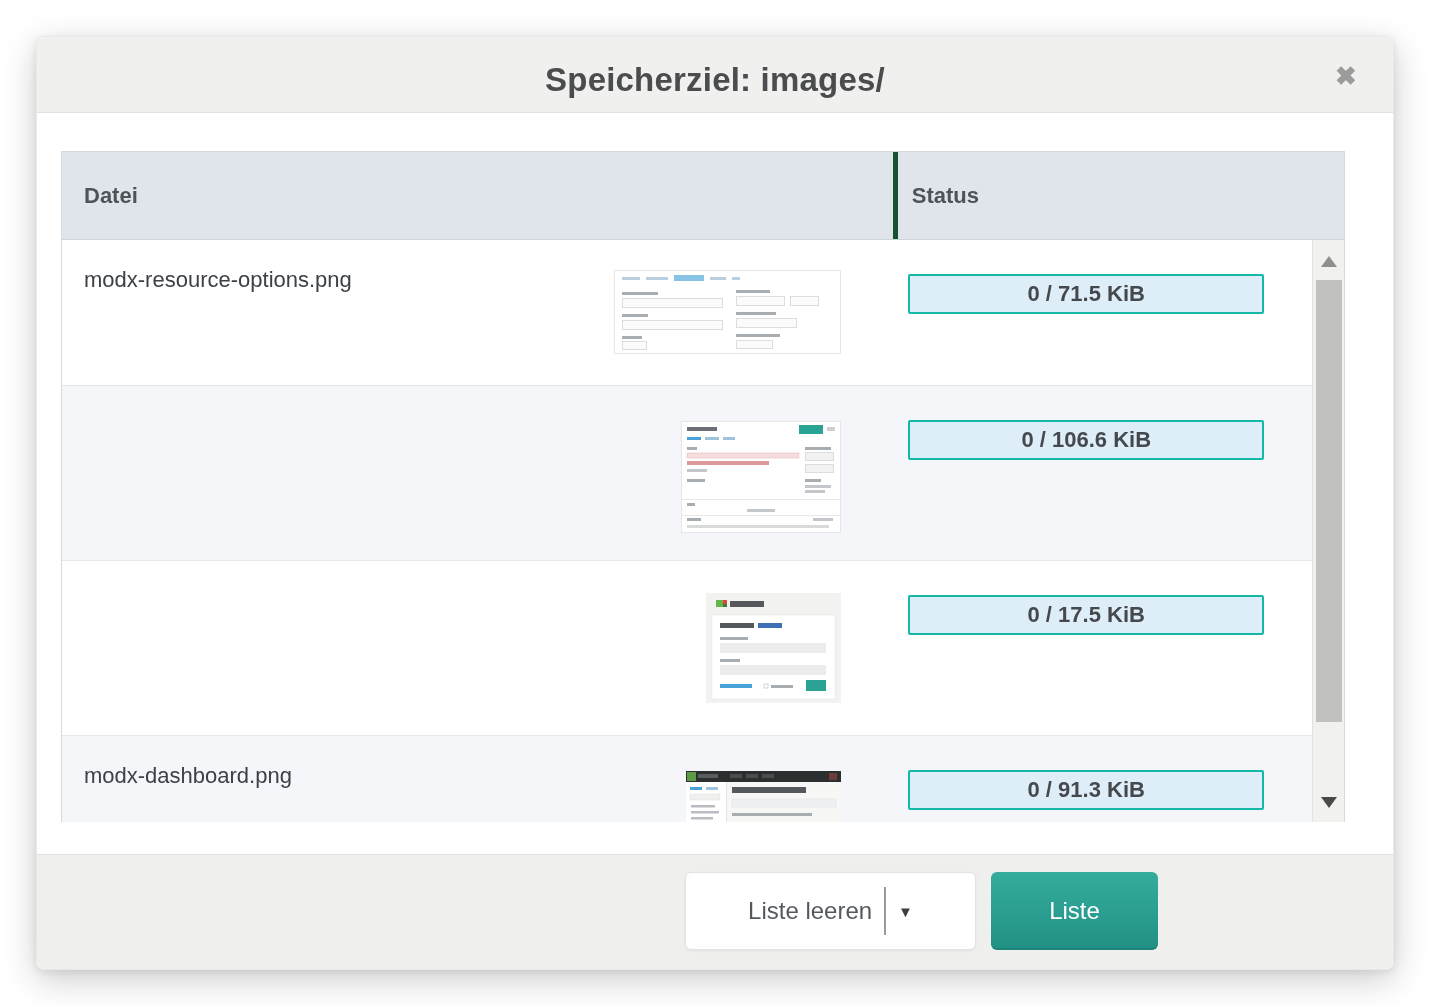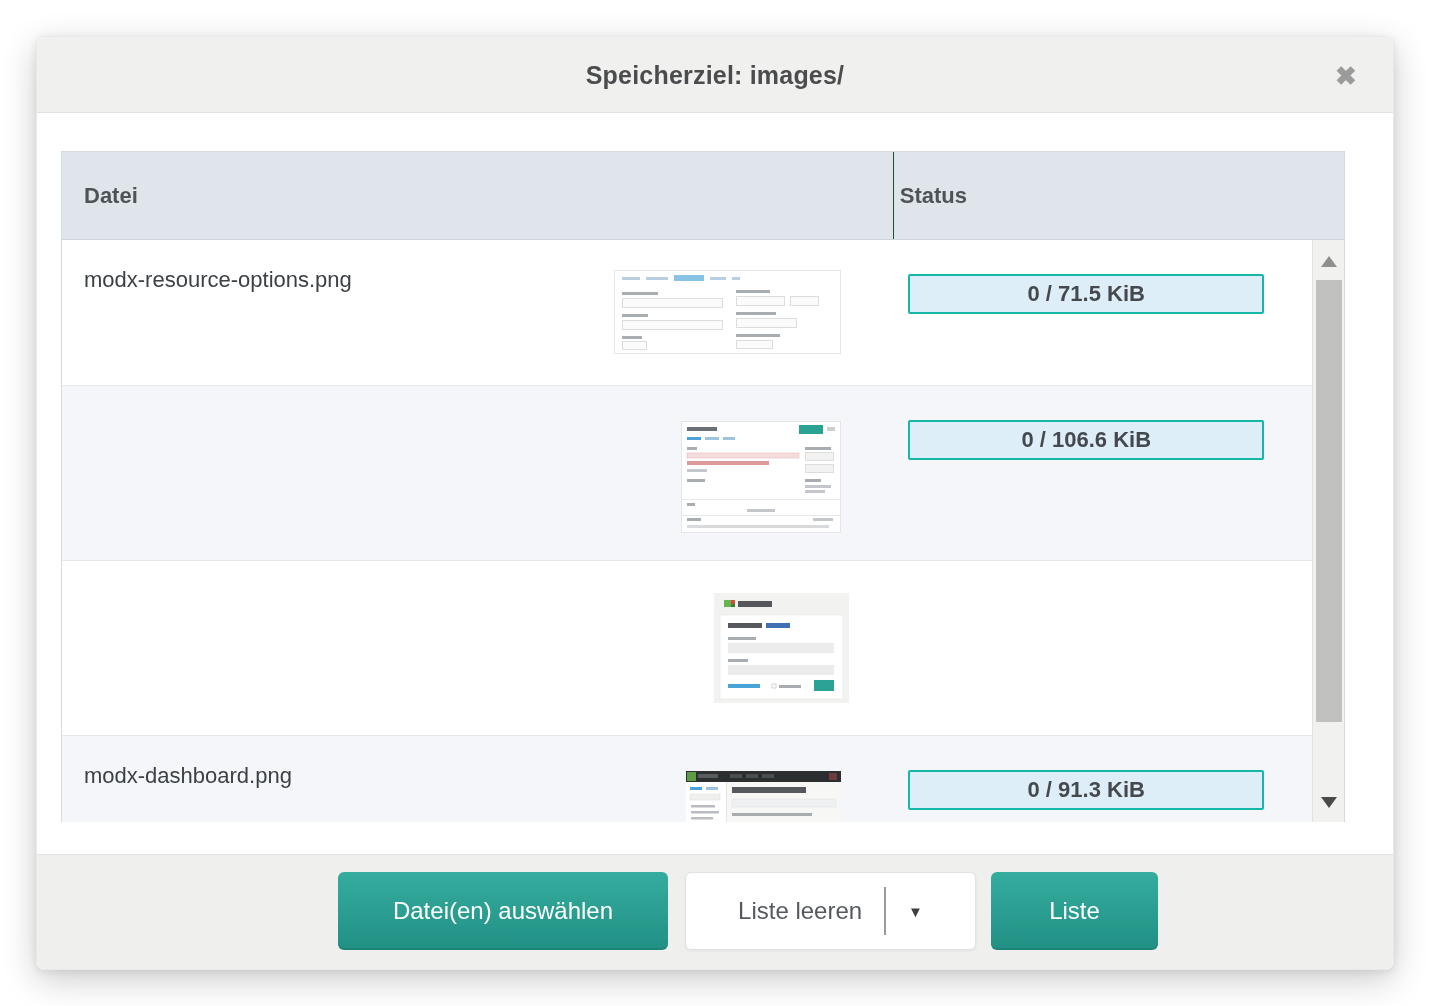--- a/index.html
+++ b/index.html
@@ -13,38 +13,38 @@
   }
 
   
   .dialog-header {
     position:absolute; left:0; top:0; right:0; height:76px;
     background:#f0f0ef; border-bottom:1px solid #e1e1e0;
     border-radius:8px 8px 0 0;
   }
   .dialog-title {
     position:absolute; left:0; right:0; top:24px; text-align:center;
-    font-size:25px; font-weight:bold; color:#4a4c4e; letter-spacing:0.2px;
+    font-size:33px; font-weight:bold; color:#4a4c4e; letter-spacing:0.2px;
   }
   .close-btn {
     position:absolute; right:30px; top:22px; width:34px; height:34px;
     color:#9b9b9b; font-size:26px; font-weight:bold; text-align:center;
     line-height:34px; cursor:pointer; user-select:none;
   }
 
   
   .upload-table {
     position:absolute; left:24px; top:114px; width:1284px; height:671px;
     border:1px solid #d5dadf; background:#fff;
   }
   .table-head { display:flex; height:88px; background:#dfe5ea;
     border-bottom:1px solid #cdd4da; }
   .th { font-size:22px; font-weight:bold; color:#4e5358; line-height:88px; }
   .th-datei { width:832px; padding-left:22px; }
-  .th-status { width:452px; padding-left:6px; border-left:1px solid #14532d; }
+  .th-status { width:452px; padding-left:14px; border-left:5px solid #14532d; }
 
   .table-scroll { position:relative; height:582px; overflow:hidden; }
   .row { position:relative; display:flex;gap:10px; }
   .row.r1 { height:145px; background:#ffffff; }
   .row.r2 { height:175px; background:#f4f6f9; }
   .row.r3 { height:175px; background:#ffffff; }
   .row.r4 { height:175px; background:#f4f6f9; }
   .row + .row { border-top:1px solid #e4e8ec; }
 
   .cell-datei { position:relative; width:832px; }
@@ -92,21 +92,21 @@
   .btn-teal {
     background:linear-gradient(#34ad9e, #219084); color:#ffffff;
     box-shadow:inset 0 -2px 0 rgba(0,0,0,0.08);
   }
   .btn-white {
     background:#ffffff; color:#55595e; border:1px solid #e2e2e2;
     box-shadow:0 1px 3px rgba(0,0,0,0.06);
   }
   .btn-select { left:301px; width:330px; }
   .btn-clear  { left:648px; width:291px; display:flex; align-items:center;
-                justify-content:center; gap:22px; }
+                justify-content:center; gap:12px; }
   .btn-upload { left:954px; width:167px; }
   .btn-close  { left:1139px; width:197px; }
   .clear-divider { width:2px; height:48px; background:#9a9a9a; }
   .caret { font-size:15px; color:#3f3f3f; line-height:1; }
 
   
   .thumb-1 { right:45px; top:30px; }
   .thumb-2 { right:45px; top:35px; }
   .thumb-3 { right:45px; top:32px; }
   .thumb-4 { right:45px; top:35px; }
@@ -207,20 +207,23 @@
             <rect x="52" y="30" width="24" height="5" fill="#3f6fb5"></rect>
             <rect x="14" y="44" width="28" height="3" fill="#a8adb2"></rect>
             <rect x="14" y="50" width="106" height="10" fill="#ececec"></rect>
             <rect x="14" y="66" width="20" height="3" fill="#a8adb2"></rect>
             <rect x="14" y="72" width="106" height="10" fill="#ececec"></rect>
             <rect x="14" y="91" width="32" height="4" fill="#4aa3d8"></rect>
             <rect x="58" y="91" width="4" height="4" fill="#ffffff" stroke="#c9c9c9" stroke-width="0.8"></rect>
             <rect x="65" y="92" width="22" height="3" fill="#a8adb2"></rect>
             <rect x="100" y="87" width="20" height="11" fill="#2aa394"></rect>
           </svg>
+        </div>
+        <div class="cell-status">
+          <div class="status-box">0 / 17.5 KiB</div>
         </div>
       </div>
 
       <div class="row r4">
         <div class="cell-datei">
           <div class="filename">modx-dashboard.png</div>
           <svg class="thumb thumb-4" width="155" height="90" viewBox="0 0 155 90">
             <rect x="0" y="0" width="155" height="90" fill="#f7f7f5"></rect>
             <rect x="0" y="0" width="155" height="11" fill="#2c2f30"></rect>
             <rect x="1" y="1" width="9" height="9" fill="#5d9b45"></rect>
@@ -264,21 +267,20 @@
       <div class="scrollbar">
         <div class="sb-arrow-up"></div>
         <div class="sb-thumb"></div>
         <div class="sb-arrow-down"></div>
       </div>
 
     </div>
   </div>
 
   <div class="dialog-footer">
-    <button class="btn btn-teal btn-select">Datei(en) auswählen</button>
     <button class="btn btn-white btn-clear">
       <span>Liste leeren</span>
       <span class="clear-divider"></span>
       <span class="caret">▼</span>
     </button>
     <button class="btn btn-teal btn-upload">Liste</button>
   </div>
 
 </div>
 

